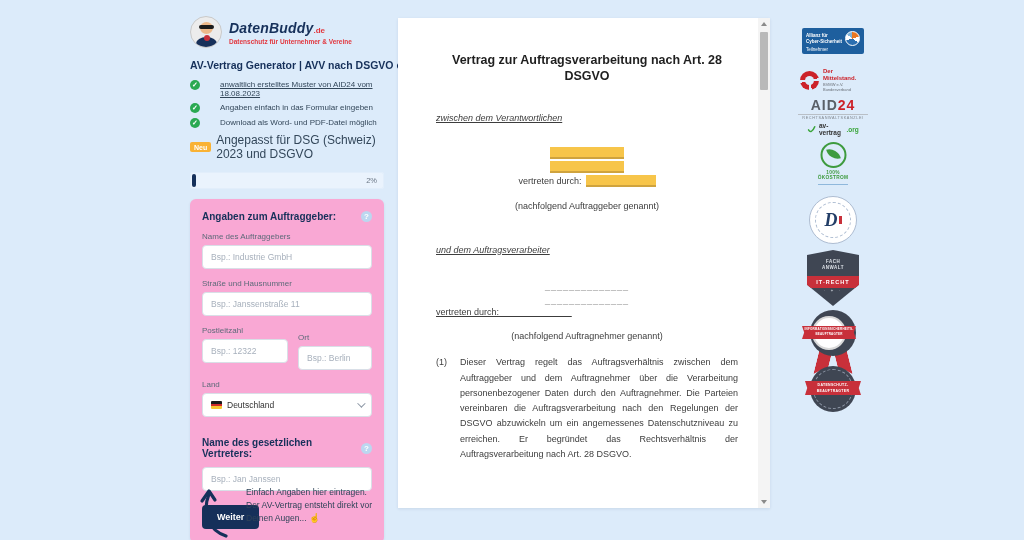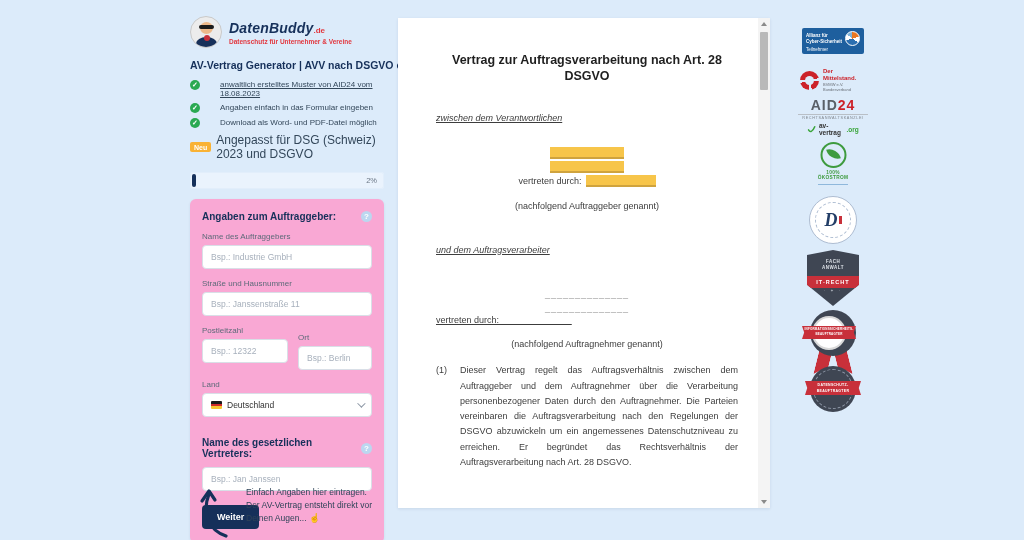--- a/index.html
+++ b/index.html
@@ -53,21 +53,21 @@
   .hint-arrow { position:absolute; left:2px; top:0px; }
   .hint-text { margin-left:56px; font-size:8.5px; color:#2f4358; line-height:1.55; }
   .hint-emoji { color:#e8913a; font-size:9px; }
 
   
   .doc-panel { position:absolute; left:398px; top:18px; width:372px; height:490px; background:#fff; overflow:hidden; box-shadow:0 1px 3px rgba(22,48,90,.1); }
   .doc-content { position:absolute; left:0; top:0; right:12px; bottom:0; padding:34px 20px 10px 38px; font-size:9px; color:#3d3d3d; overflow:hidden; }
   .doc-title { text-align:center; font-weight:bold; font-size:12.5px; color:#1f1f1f; line-height:1.3; padding:0 6px; }
   .doc-center { text-align:left;text-decoration:underline; }
   .doc-italic { font-style:italic; color:#3d3d3d; }
-  .m-top-28 { margin-top:28px; } .m-top-24 { margin-top:32px; } .m-top-34 { margin-top:34px; }
+  .m-top-28 { margin-top:28px; } .m-top-24 { margin-top:24px; } .m-top-34 { margin-top:34px; }
   .hl-stack { display:flex; flex-direction:column; align-items:center; gap:2px; margin-top:24px; }
   .hl-bar { width:74px; height:12px; background:#f7c54a; border-bottom:2px solid #cfa33e; }
   .rep-row { display:flex; justify-content:center; align-items:center; gap:4px; margin-top:2px; }
   .rep-row .hl-bar { width:70px; }
   .blank-line { text-align:center; color:#9a9a9a; letter-spacing:1px; line-height:1.6; }
   .doc-note { text-align:center; margin-top:14px; }
   .sec-heading { font-weight:bold; font-size:9.5px; color:#2b2b2b; margin-top:28px; }
   .doc-para { display:flex; margin-top:14px; line-height:1.7; }
   .para-num { width:24px; flex-shrink:0; }
   .para-text { flex:1; text-align:justify; }

